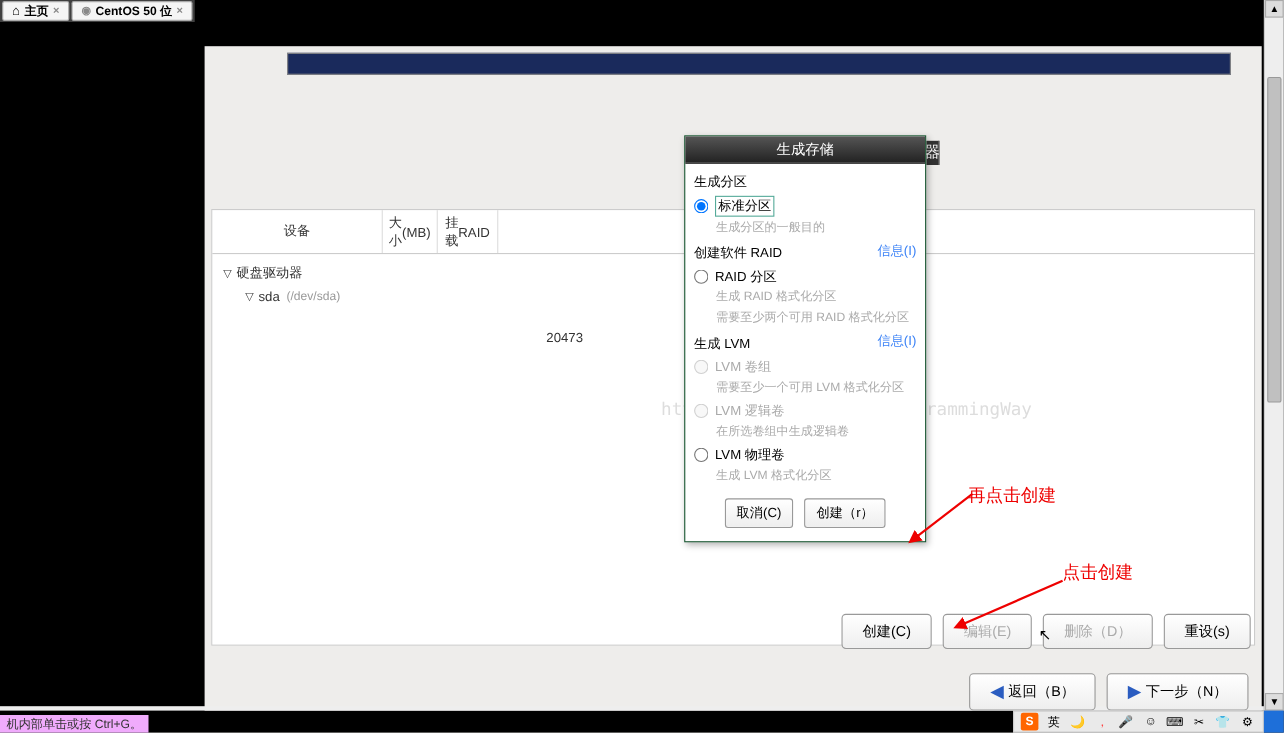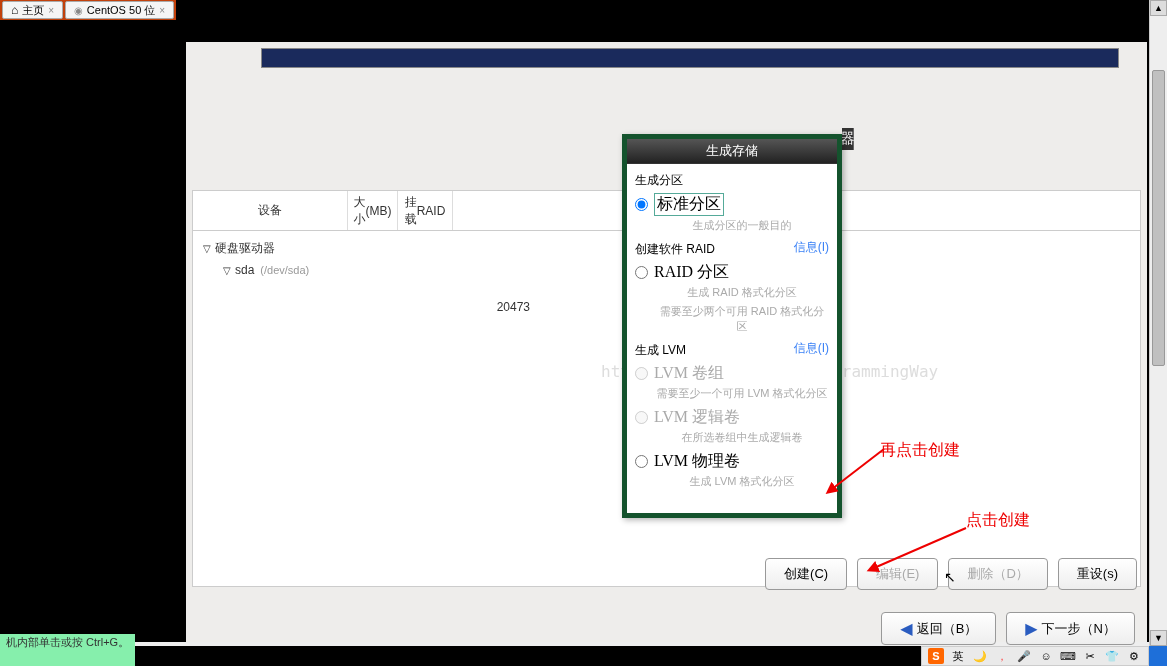--- a/index.html
+++ b/index.html
@@ -1,19 +1,19 @@
 <!DOCTYPE html>
 <html><head>
   <meta charset="utf-8">
   <style>
     * { margin: 0; padding: 0; box-sizing: border-box; font-family: "Microsoft YaHei", Arial, sans-serif; }
     body { width: 1167px; height: 666px; background: #000; overflow: hidden; position: relative; }
     
     
-    .tab-bar { position: absolute; top: 0; left: 0; height: 20px; background: #c2410c; display: flex; gap: 2px; padding: 1px 2px; z-index: 100; }
+    .tab-bar { position: absolute; top: 0; left: 0; height: 20px; background: #404040; display: flex; gap: 2px; padding: 1px 2px; z-index: 100; font-weight: bold; }
     .tab { padding: 1px 8px; border: 1px solid #aaa; background: #f5f5f5; font-size: 11px; display: flex; align-items: center; gap: 4px; border-radius: 2px; }
     .tab-close { color: #888; font-size: 10px; cursor: pointer; }
     .home-icon::before { content: "⌂"; font-size: 12px; }
     .disc-icon::before { content: "◉"; font-size: 10px; color: #888; }
     
     
     .vm-area { position: absolute; top: 20px; left: 0; right: 20px; bottom: 20px; background: #000; }
     .installer { position: absolute; top: 22px; left: 186px; right: 0; bottom: 0; background: #eeedeb; }
     
     
@@ -32,32 +32,32 @@
     
     .device-tree { padding: 6px 10px; font-size: 12px; color: #333; }
     .tree-row { display: flex; align-items: center; padding: 3px 0; }
     .tree-toggle { display: inline-block; width: 12px; font-size: 10px; }
     .dev-path { color: #999; font-size: 11px; margin-left: 6px; }
     .tree-indent-1 { padding-left: 20px; }
     .tree-indent-2 { padding-left: 42px; flex-direction: column; }
     .size-col { margin-left: auto; margin-right: 600px; }
     
     
-    .modal { position: absolute; top: 92px; left: 436px; width: 220px; background: #fff; border: 5px solid #14532d; box-shadow: 2px 2px 6px rgba(0,0,0,0.3); z-index: 50; }
+    .modal { position: absolute; top: 81px; left: 436px; width: 220px; background: #fff; border: 1px solid #14532d; box-shadow: 2px 2px 6px rgba(0,0,0,0.3); z-index: 50; }
     .modal-title { background: linear-gradient(#555, #222); color: #fff; text-align: center; padding: 3px 0; font-size: 13px; border-bottom: 1px solid #333; }
     .modal-title-overflow { position: absolute; top: 86px; left: 656px; width: 12px; height: 22px; background: #333; color: #fff; font-size: 14px; display:flex; align-items:center; justify-content:center; border-right: 1px solid #666; z-index:49; }
-    .modal-body { padding: 4px 8px 20px 8px; font-size: 12px; }
+    .modal-body { padding: 4px 8px 8px 8px; font-size: 12px; }
     .section-title { font-weight: normal; padding: 4px 0 2px 0; font-size: 12px; }
     .section-row { position: relative; }
     .info-link { position: absolute; right: 0; top: 2px; color: #3b82f6; }
     .radio-row { display: flex; align-items: center; gap: 6px; padding: 2px 0; }
     .radio-row input[type=radio] { margin: 0; }
-    .radio-label { font-size: 16px; font-family: Liberation Serif, serif; }
+    .radio-label { font-size: 12px; }
     .radio-label.selected { border: 1px solid #5a9; padding: 0 2px; }
-    .radio-hint { color: #aaa; font-size: 11px; padding-left: 20px; margin-bottom: 4px; text-align: center; }
+    .radio-hint { color: #aaa; font-size: 11px; padding-left: 20px; margin-bottom: 4px; }
     .disabled { color: #aaa; }
     .modal-buttons { display: flex; justify-content: center; gap: 10px; padding: 10px 0 4px 0; }
     .btn { padding: 4px 10px; border: 1px solid #999; background: linear-gradient(#fff,#eee); border-radius: 3px; font-size: 12px; cursor: pointer; }
     
     
     .watermark { position: absolute; top: 320px; left: 415px; color: #ddd; font-size: 16px; font-family: monospace; z-index: 10; pointer-events: none; }
     
     
     .red-text { position: absolute; color: #e00; font-size: 16px; z-index: 60; }
     .ann1 { top: 398px; left: 694px; }
@@ -76,21 +76,21 @@
     .cursor { position: absolute; top: 527px; left: 758px; z-index: 70; font-size: 14px; }
     
     
     .scrollbar-v { position: absolute; top: 0; right: 0; bottom: 20px; width: 18px; background: #eee; border-left: 1px solid #ccc; }
     .scroll-thumb { position: absolute; top: 70px; bottom: 280px; left: 2px; right: 2px; background: #c0c0c0; border: 1px solid #999; border-radius: 2px; }
     .scroll-btn { position: absolute; left: 0; right: 0; height: 16px; background: #ddd; border: 1px solid #aaa; font-size: 9px; text-align: center; line-height: 14px; }
     .scroll-up { top: 0; }
     .scroll-down { bottom: 0; }
     
     
-    .status-bar { position: absolute; bottom: 0; left: 0; height: 32px; background: #86efac; font-size: 11px; padding: 1px 6px; color: #333; z-index: 100; }
+    .status-bar { position: absolute; bottom: 0; left: 0; height: 16px; background: #f0abfc; font-size: 11px; padding: 1px 6px; color: #333; z-index: 100; }
     .ime-bar { position: absolute; bottom: 0; right: 18px; height: 20px; display: flex; align-items: center; gap: 6px; background: #eaeaea; padding: 0 6px; border: 1px solid #ccc; z-index: 100; }
     .ime-icon { width: 16px; height: 16px; display: inline-flex; align-items: center; justify-content: center; font-size: 11px; }
     .sogou-s { background: #f60; color: #fff; font-weight: bold; border-radius: 2px; }
     .tray { position: absolute; bottom: 0; right: 0; height: 20px; width: 18px; background: #1e6fd9; z-index: 100; }
     
     
     .scrollbar-h { position: absolute; bottom: 20px; left: 0; right: 18px; height: 4px; background: #eee; }
   </style>
 </head>
 <body>
@@ -181,20 +181,24 @@
           <input type="radio" disabled="" style="">
           <span class="radio-label disabled">LVM 逻辑卷</span>
         </div>
         <div class="radio-hint">在所选卷组中生成逻辑卷</div>
         <div class="radio-row">
           <input type="radio" style="">
           <span class="radio-label">LVM 物理卷</span>
         </div>
         <div class="radio-hint">生成 LVM 格式化分区</div>
 
+        <div class="modal-buttons">
+          <button class="btn">取消(C)</button>
+          <button class="btn">创建（r）</button>
+        </div>
       </div>
     </div>
 
     <div class="red-text ann1">再点击创建</div>
     <div class="red-text ann2">点击创建</div>
 
     <svg class="arrow" style="top:399px; left:638px;" width="70" height="60">
       <defs>
           <marker id="ah1" markerWidth="8" markerHeight="8" refX="2" refY="3" orient="auto">
             <polygon points="0 0, 6 3, 0 6" fill="#e00"></polygon>

